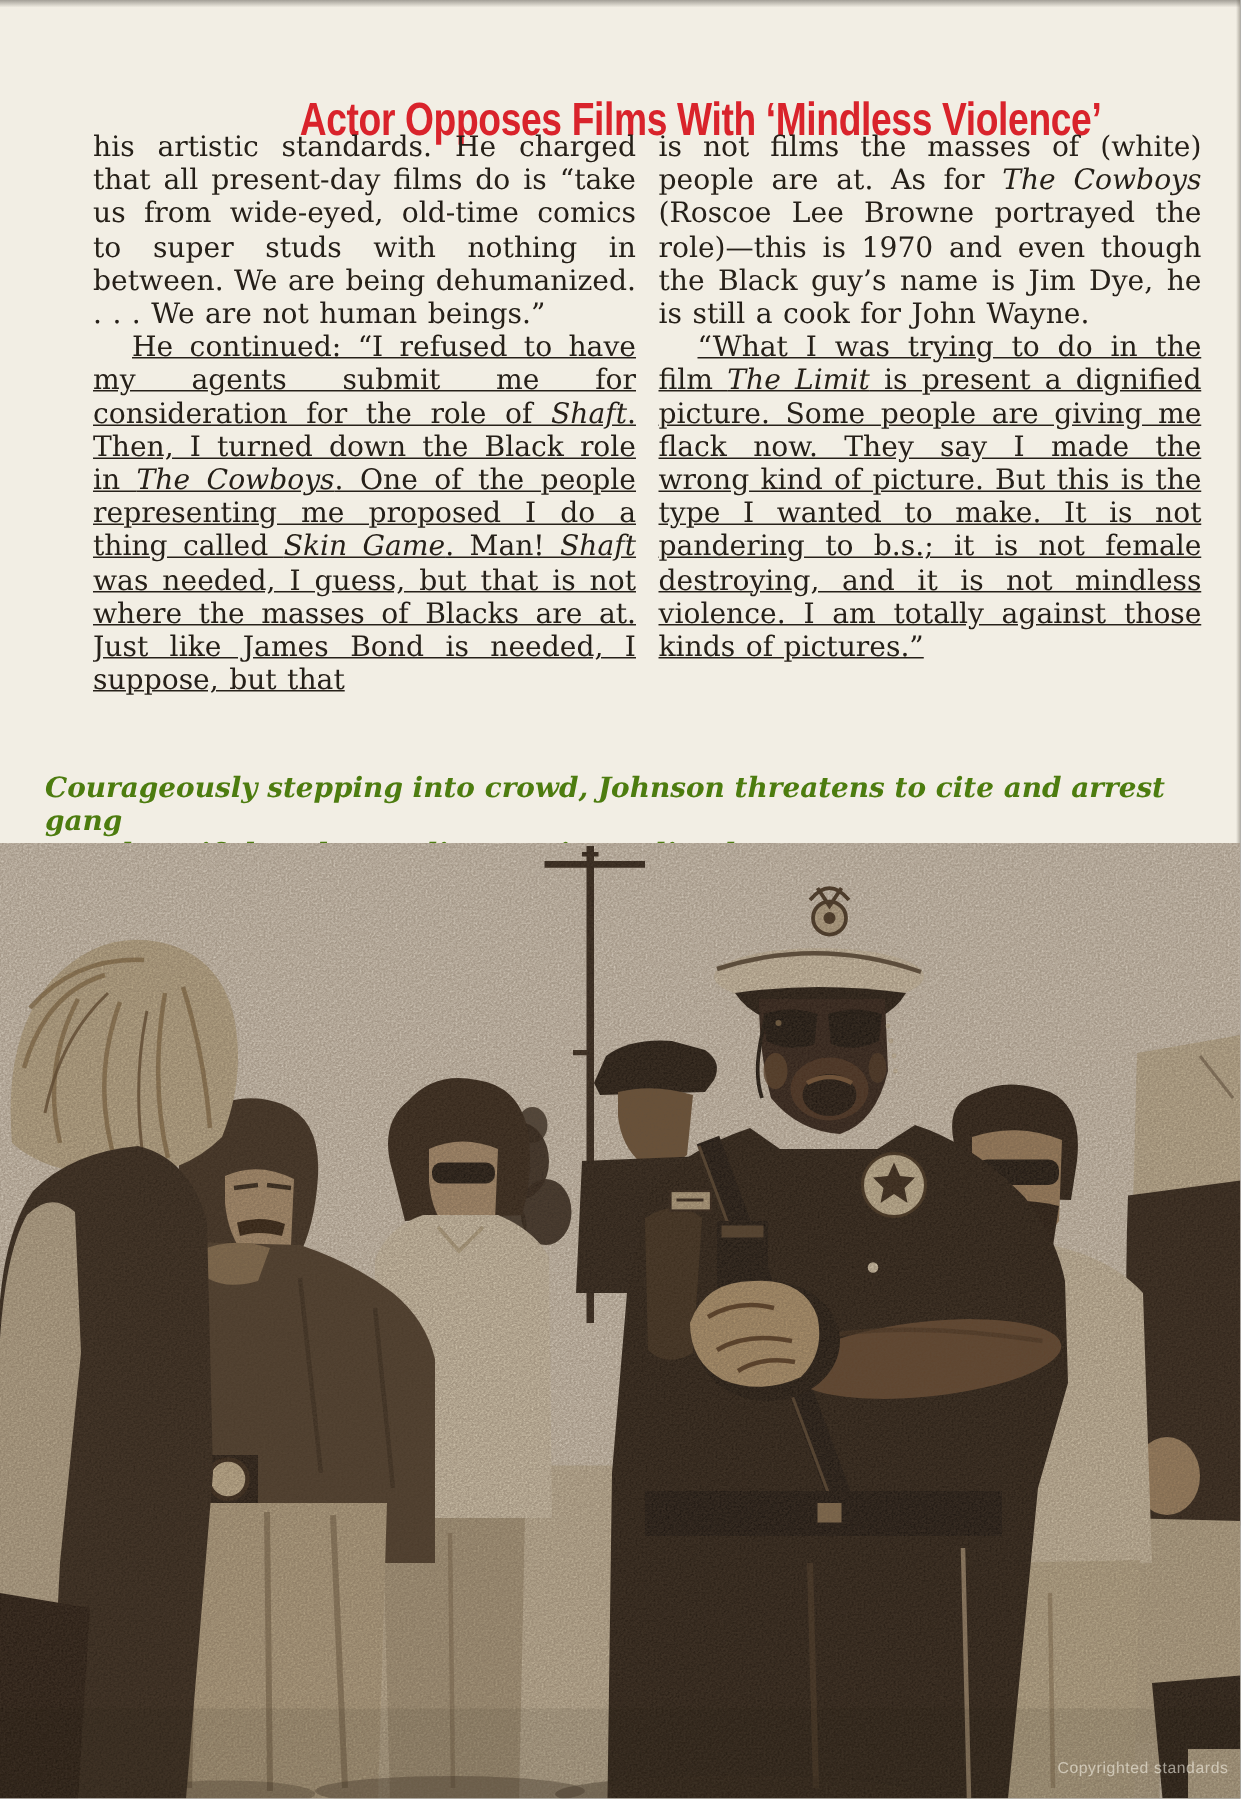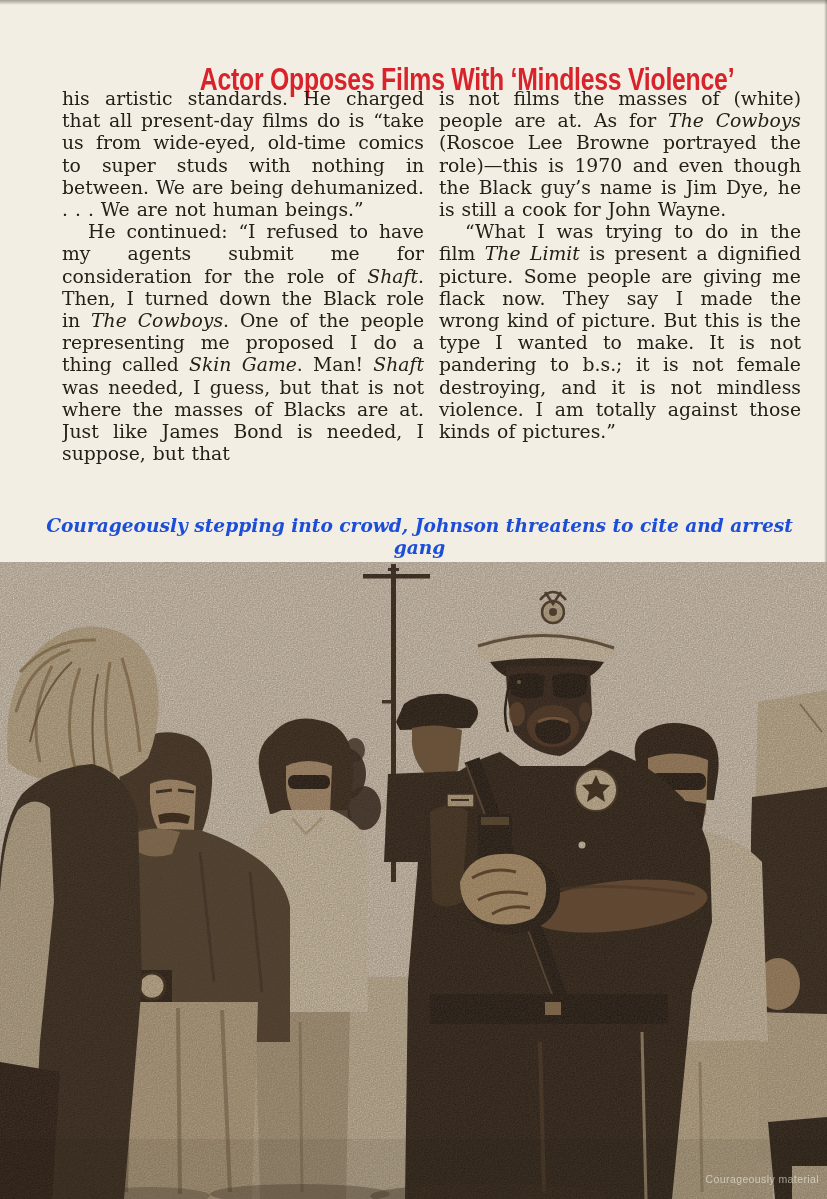--- a/index.html
+++ b/index.html
@@ -16,23 +16,23 @@
   .headline-text {
     display:inline-block; font-family:"Liberation Sans", sans-serif;
     font-weight:bold; font-size:31px; line-height:1;
     transform:scaleX(.8); transform-origin:center; letter-spacing:-.3px; white-space:nowrap;
   }
   .columns { position:absolute; top:88px; left:62px; right:26px; height:426px;
     display:flex; gap:15px; overflow:hidden; }
   .col { flex:1; min-width:0; }
   .para { margin:0; text-align:justify; font-size:18.8px; line-height:22.2px;
     word-spacing:1px; }
-  .para.indent { text-indent:26px; }
-  .caption { position:absolute; top:515px; left:30px; right:18px; text-align:center;
-    font-style:italic; font-weight:bold; font-size:18.6px; line-height:22px; color:#1d4ed8; }
+  .para.indent { text-indent:26px;text-decoration:underline; }
+  .caption { position:absolute; top:515px; left:30px; right:18px; text-align:left;
+    font-style:italic; font-weight:bold; font-size:18.6px; line-height:22px; color:#4d7c0f; }
   .photo { position:absolute; top:562px; left:0; width:827px; height:637px; }
   .photo svg { display:block; }
   .watermark { position:absolute; right:8px; bottom:14px;
     font-family:"Liberation Sans", sans-serif; font-size:10.5px;
     color:rgba(255,251,240,.55); letter-spacing:.4px; }
 </style>
 </head>
 <body>
 
 <div class="page">
@@ -226,15 +226,15 @@
 
       <g fill="#241a10">
         <ellipse cx="300" cy="632" rx="90" ry="10" opacity=".35"></ellipse>
         <ellipse cx="490" cy="634" rx="120" ry="12" opacity=".4"></ellipse>
         <ellipse cx="150" cy="634" rx="60" ry="9" opacity=".3"></ellipse>
       </g>
 
       <rect x="0" y="0" width="827" height="637" filter="url(#grain)" opacity=".5"></rect>
       <rect x="0" y="577" width="827" height="60" fill="#1e140a" opacity=".08"></rect>
     </svg>
-    <div class="watermark">Courageously material</div>
+    <div class="watermark">Copyrighted standards</div>
   </div>
 </div>
 
 </body></html>

